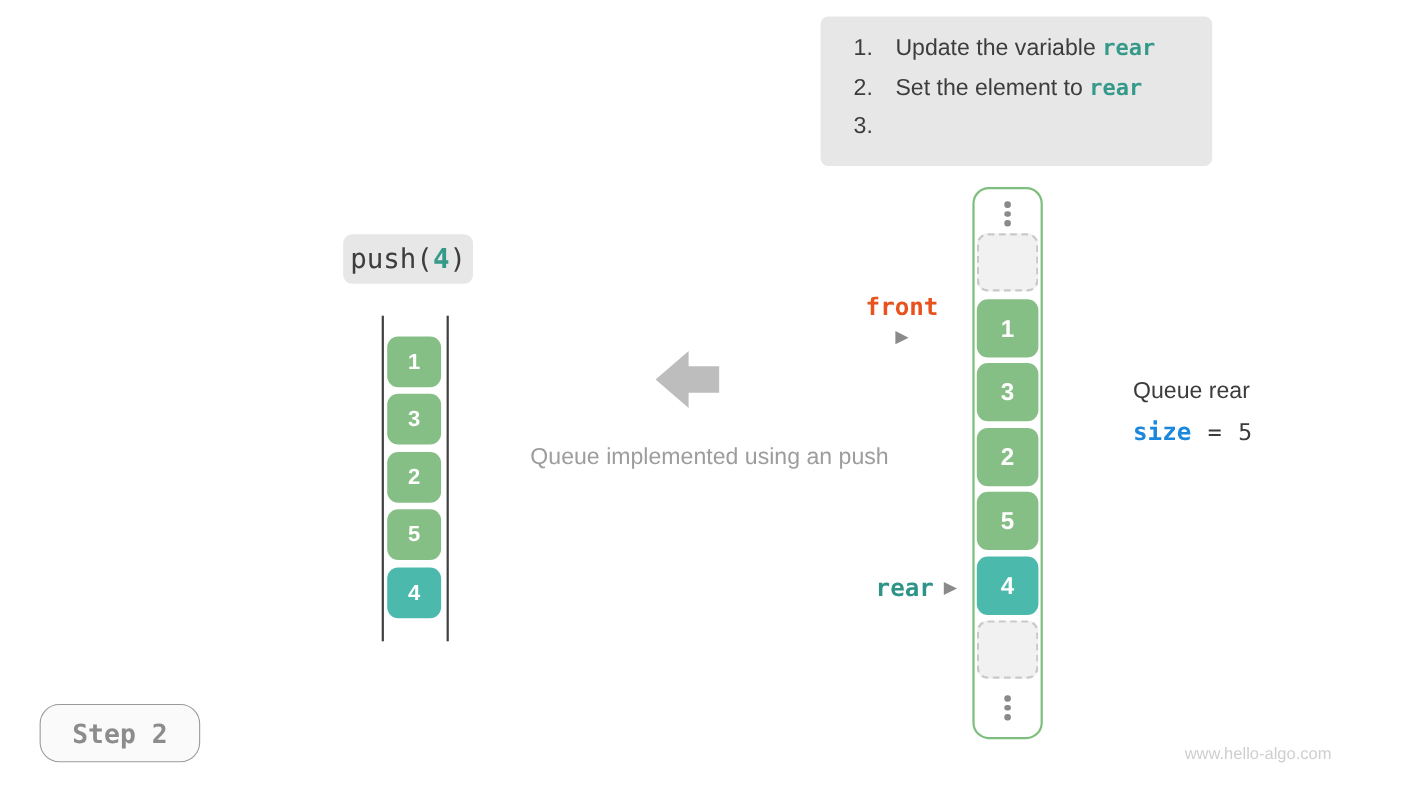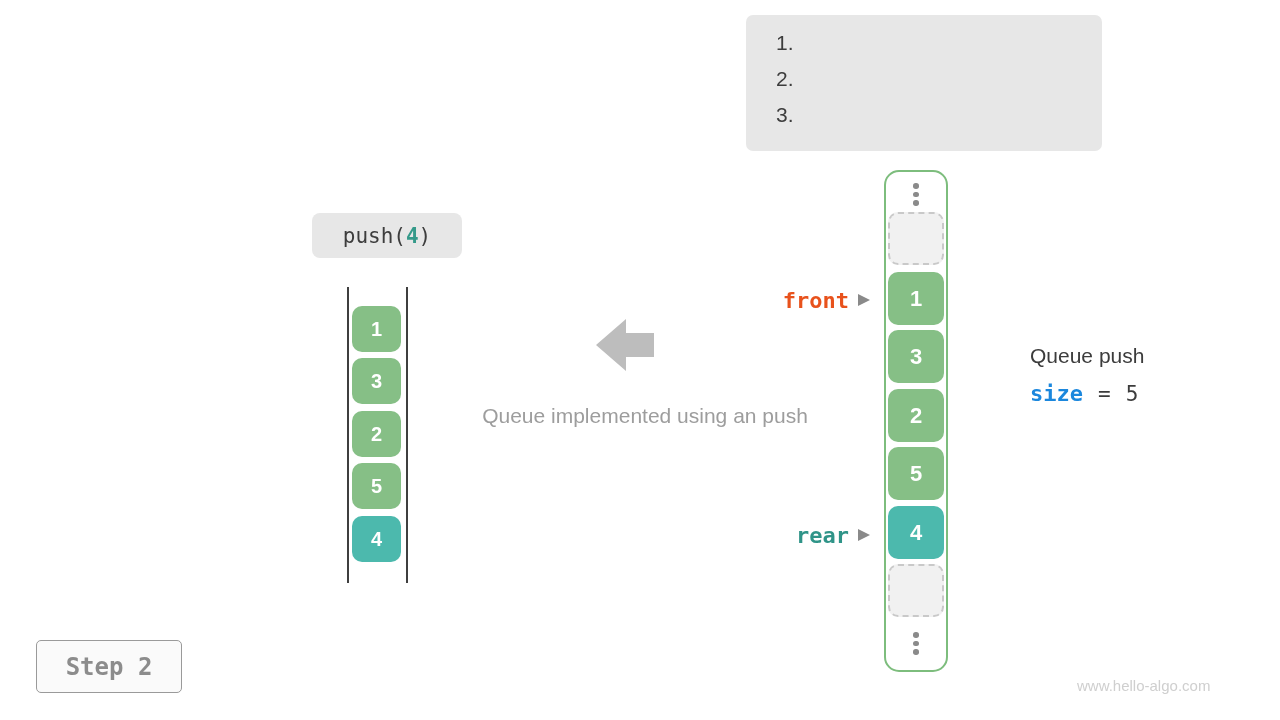--- a/index.html
+++ b/index.html
@@ -24,25 +24,25 @@
     height: 36px; font-size: 21px; color: #3d3d3d;
   }
   .instr-num { width: 22px; margin-right: 16px; }
   .code { font-family: "DejaVu Sans Mono", monospace; font-weight: bold; font-size: 20px; }
   .code-teal { color: #359a8a; }
   .code-blue { color: #1b87dd; }
 
   
   .push-badge {
     position: absolute; left: 312px; top: 213px;
-    width: 150px; height: 45px;
+    width: 118px; height: 45px;
     background: #e7e7e7; border-radius: 8px;
     display: flex; align-items: center; justify-content: center;
     font-family: "DejaVu Sans Mono", monospace;
-    font-size: 21px; color: #3d3d3d;
+    font-size: 25px; color: #3d3d3d;
   }
   .push-badge .arg { color: #359a8a; font-weight: bold; }
 
   
   .rail {
     position: absolute; width: 1.6px; background: #3f3f3f;
     top: 287px; height: 296px;
   }
   .rail.left  { left: 347px; }
   .rail.right { left: 406px; }
@@ -86,21 +86,21 @@
   }
   .dots span { width: 5.5px; height: 5.5px; border-radius: 50%; background: #8a8a8a; }
 
   
   .pointer-label {
     position: absolute; width: 100px; height: 26px;
     display: flex; align-items: center; justify-content: flex-end; gap: 9px;
     font-family: "DejaVu Sans Mono", monospace;
     font-weight: bold; font-size: 22px;
   }
-  .pointer-front { left: 770px; top: 287px; color: #e8521c; }
+  .pointer-front { left: 770px; top: 287px; color: #e8521c; flex-direction: column; }
   .pointer-rear  { left: 770px; top: 522px; color: #2f9488; }
   .tri-right {
     width: 0; height: 0;
     border-left: 12px solid #8a8a8a;
     border-top: 6px solid transparent;
     border-bottom: 6px solid transparent;
   }
 
   
   .queue-size-title {
@@ -112,44 +112,46 @@
     display: flex; align-items: baseline; gap: 15px;
     font-family: "DejaVu Sans Mono", monospace; font-size: 21px; color: #3c3c3c;
   }
   .queue-size-expr .var { font-weight: bold; color: #1b87dd; font-size: 22px; }
 
   
   .step-badge {
     position: absolute; left: 36px; top: 640px;
     width: 146px; height: 53px;
     background: #fafafa;
-    border: 1.6px solid #9a9a9a; border-radius: 5px;
+    border: 1.6px solid #9a9a9a; border-radius: 18px;
     display: flex; align-items: center; justify-content: center;
     font-family: "DejaVu Sans Mono", monospace;
     font-weight: bold; font-size: 24px; color: #8c8c8c;
   }
 
   
   .watermark {
     position: absolute; left: 1077px; top: 677px;
     font-family: Liberation Sans, sans-serif;
     font-size: 15px; color: #cfcfcf;
   }
 </style>
 </head>
 <body>
 
 <div id="stage">
 
   <div class="instruction-panel">
     <div class="instr-row">
       <span class="instr-num">1.</span>
+      <span><span>Update the variable </span><span class="code code-teal">rear</span><span></span></span>
     </div>
     <div class="instr-row">
       <span class="instr-num">2.</span>
+      <span><span>Set the element to </span><span class="code code-teal">rear</span><span></span></span>
     </div>
     <div class="instr-row">
       <span class="instr-num">3.</span>
     </div>
   </div>
 
   <div class="push-badge">
     <span>push(</span>
       <span class="arg">4</span>
       <span>)</span>
@@ -189,21 +191,21 @@
 
   <div class="pointer-label pointer-front">
     <span>front</span>
     <span class="tri-right"></span>
   </div>
   <div class="pointer-label pointer-rear">
     <span>rear</span>
     <span class="tri-right"></span>
   </div>
 
-  <div class="queue-size-title">Queue push</div>
+  <div class="queue-size-title">Queue rear</div>
   <div class="queue-size-expr">
     <span class="var">size</span>
     <span>=</span>
     <span>5</span>
   </div>
 
   <div class="step-badge">Step 2</div>
 
   <div class="watermark">www.hello-algo.com</div>
 

